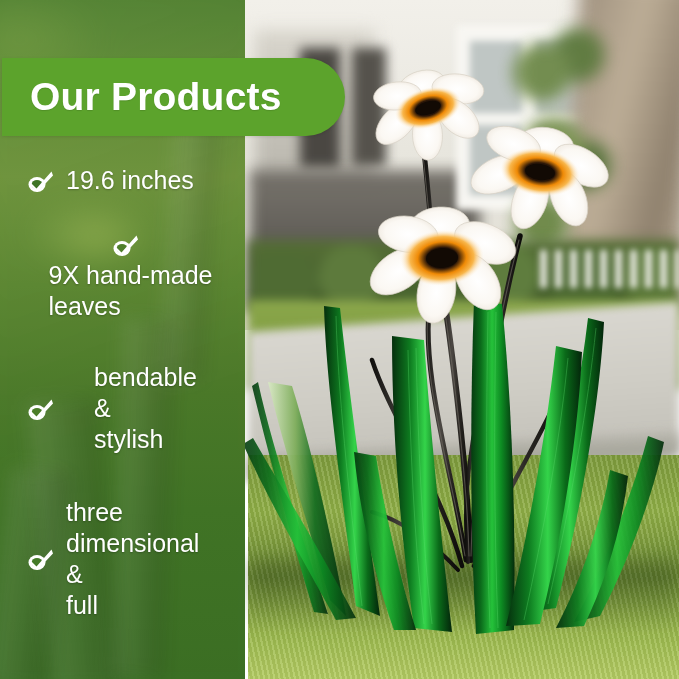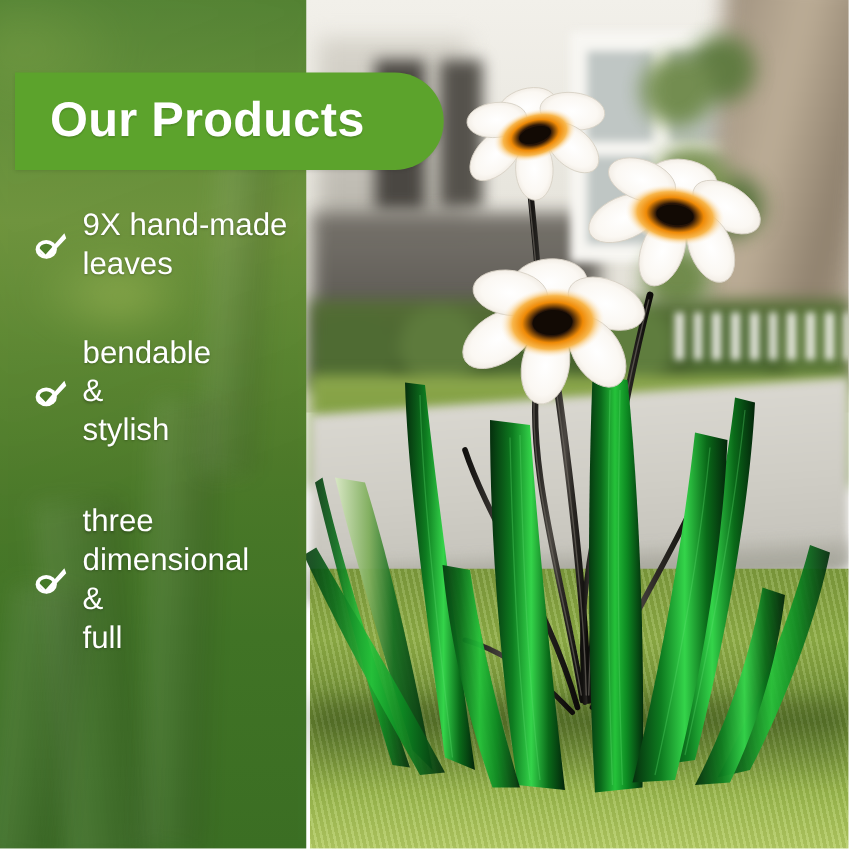--- a/index.html
+++ b/index.html
@@ -201,21 +201,21 @@
     filter: blur(9px);
   }
   .pb1 { left: 118px; top: 320px; width: 52px; height: 360px; transform: rotate(2deg); }
   .pb2 { left: 40px;  top: 400px; width: 70px; height: 290px; transform: rotate(-5deg); }
   .pb3 { left: 168px; top: 120px; width: 44px; height: 260px; transform: rotate(4deg); }
   .pb4 { left: 0px;   top: 470px; width: 60px; height: 220px; transform: rotate(6deg); }
 
   
   .banner {
     position: absolute;
-    left: 12px; top: 58px;
+    left: 2px; top: 58px;
     width: 343px;
     height: 78px;
     background: #5ca32c;
     border-radius: 0 39px 39px 0;
     display: flex;
     align-items: center;
     z-index: 5;
     box-shadow: 0 1px 3px rgba(0,0,0,.10);
   }
   .banner-title {
@@ -251,22 +251,22 @@
   .check svg { display: block; }
   .feature-text {
     color: #ffffff;
     font-size: 25px;
     line-height: 31px;
     font-weight: normal;
     text-shadow: 0 1px 2px rgba(0,0,0,.25);
     white-space: pre-line;
   }
   .f-0 { margin-bottom: 34px; }
-  .f-1 { margin-bottom: 40px; }
-  .f-2 { margin-bottom: 42px; }
+  .f-1 { margin-bottom: 40px; flex-direction: column; }
+  .f-2 { margin-bottom: 42px; gap: 28px; }
 </style>
 </head>
 <body>
 
 <div id="stage">
 
   <div class="photo">
     <div class="bg-wall"></div>
     <div class="bg-porch2"></div>
     <div class="doorway"></div>
@@ -434,20 +434,30 @@
     <div class="panel-blade pb3"></div>
     <div class="panel-blade pb4"></div>
   </div>
 
   <div class="banner">
     <div class="banner-title">Our Products</div>
   </div>
 
   <div class="features">
 
+    <div class="feature f-0">
+      <span class="check">
+        <svg width="30" height="30" viewBox="0 0 30 30" xmlns="http://www.w3.org/2000/svg">
+          <ellipse cx="11" cy="18.5" rx="8.5" ry="7.5" fill="#ffffff"></ellipse>
+          <ellipse cx="11" cy="18.5" rx="5.4" ry="4.6" fill="#3f7526"></ellipse>
+          <path d="M4.5,16.5 L10.5,22.5 L25.5,5.5 L27,9.5 L11.5,26 L3,18 Z" fill="#ffffff"></path>
+        </svg>
+      </span>
+      <span class="feature-text">19.6 inches</span>
+    </div>
 
     <div class="feature f-1">
       <span class="check">
         <svg width="30" height="30" viewBox="0 0 30 30" xmlns="http://www.w3.org/2000/svg">
           <ellipse cx="11" cy="18.5" rx="8.5" ry="7.5" fill="#ffffff"></ellipse>
           <ellipse cx="11" cy="18.5" rx="5.4" ry="4.6" fill="#4f7f2b"></ellipse>
           <path d="M4.5,16.5 L10.5,22.5 L25.5,5.5 L27,9.5 L11.5,26 L3,18 Z" fill="#ffffff"></path>
         </svg>
       </span>
       <span class="feature-text">9X hand-made

